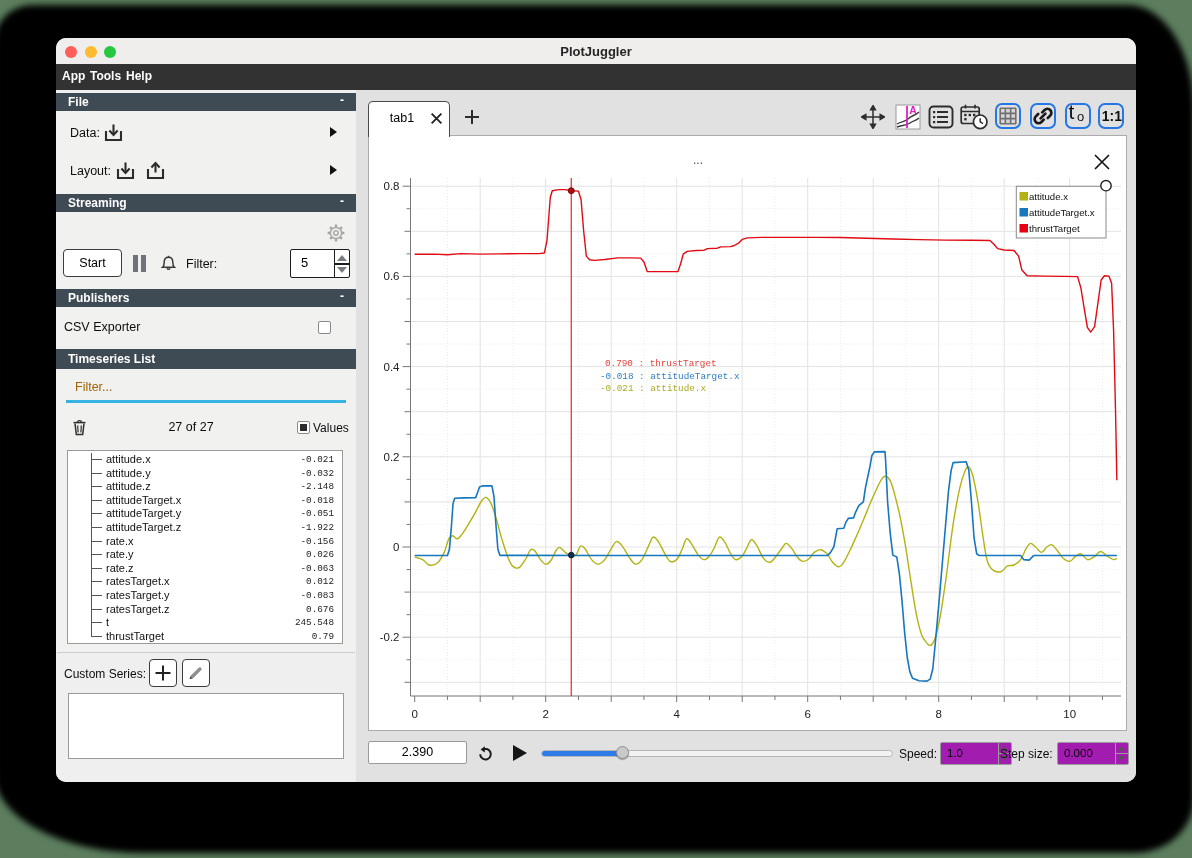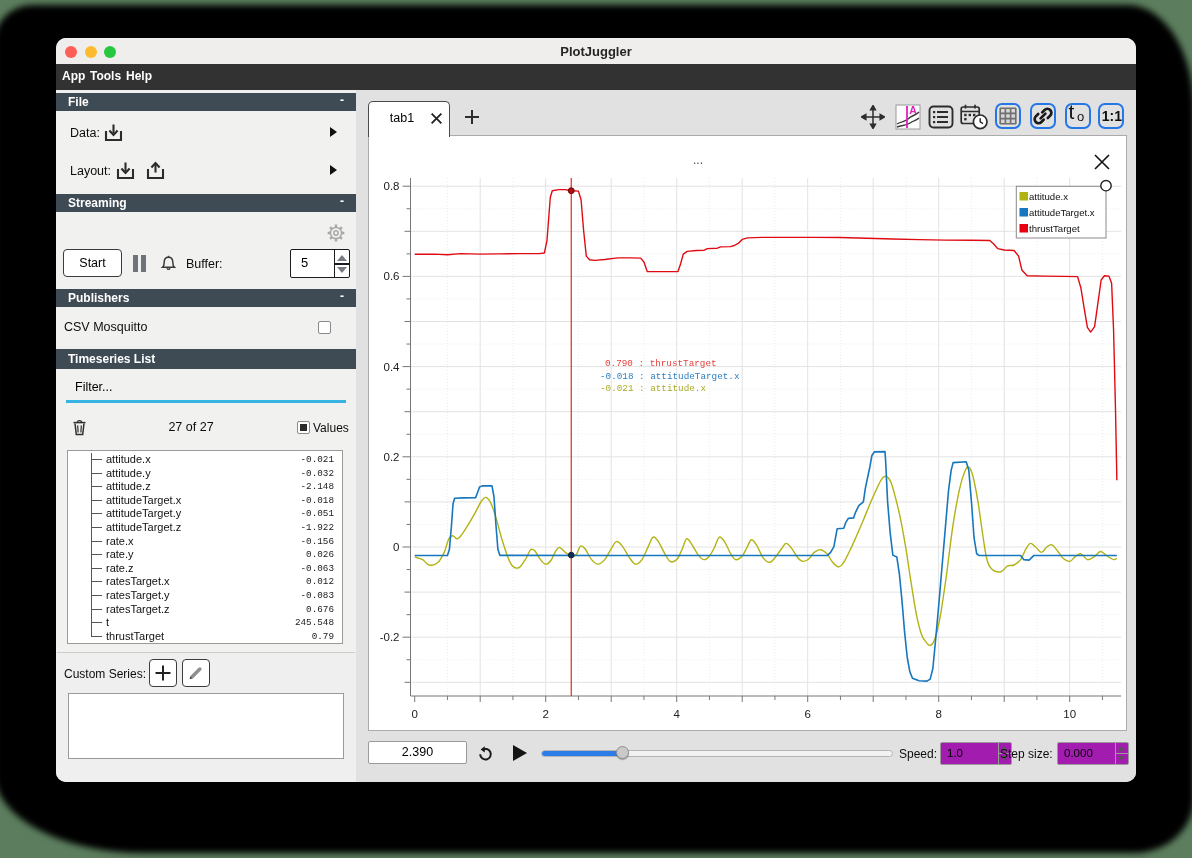--- a/index.html
+++ b/index.html
@@ -115,43 +115,43 @@
 </g>
       </svg>
     <div class="abs btn" id="startbtn">Start</div>
     <div class="abs" style="left:77px;top:165px;width:4.5px;height:17px;background:#6f747c"></div>
     <div class="abs" style="left:85px;top:165px;width:4.5px;height:17px;background:#6f747c"></div>
     <svg width="18" height="18" viewBox="0 0 18 18" style="position:absolute;left:104px;top:165px">
         <path d="M8.5 2.2 C5.6 2.2 4.2 4.6 4.2 7.2 C4.2 10.8 2.6 12.2 2.6 12.2 L14.4 12.2 C14.4 12.2 12.8 10.8 12.8 7.2 C12.8 4.6 11.4 2.2 8.5 2.2 Z" fill="none" stroke="#3a3a3a" stroke-width="1.5"></path>
 <path d="M7 13.2 a1.6 1.6 0 0 0 3 0" fill="none" stroke="#3a3a3a" stroke-width="1.5"></path>
 <line x1="8.5" y1="0.8" x2="8.5" y2="2.2" stroke="#3a3a3a" stroke-width="1.5"></line>
       </svg>
-    <div class="abs lbl" style="left:130px;top:167px">Buffer:</div>
+    <div class="abs lbl" style="left:130px;top:167px">Filter:</div>
     <div class="abs" id="spin5">
         <span class="va">5</span>
         <span class="arr">
           <span class="spin-up"></span>
           <span class="spin-dn"></span>
         </span>
         <span class="mid"></span>
       </div>
 
     <div class="abs hdr" style="top:198.5px">
         <i>Publishers</i>
         <b>-</b>
       </div>
     <div class="abs" style="left:0;top:216.5px;width:300px;height:39px;background:#f1f1f0"></div>
-    <div class="abs lbl" style="left:8px;top:230px">CSV Mosquitto</div>
+    <div class="abs lbl" style="left:8px;top:230px">CSV Exporter</div>
     <div class="abs chk" style="left:262px;top:230.5px"></div>
 
     <div class="abs hdr" style="top:258.5px;height:20px">
         <i style="top:3px">Timeseries List</i>
       </div>
     <div class="abs" style="left:0;top:278.5px;width:300px;height:283px;background:#f1f1f0"></div>
-    <div class="abs" style="left:19px;top:290px;font-size:12.5px;color:#000000">Filter...</div>
+    <div class="abs" style="left:19px;top:290px;font-size:12.5px;color:#a16207">Filter...</div>
     <div class="abs" id="filterline"></div>
     <svg width="15" height="17" viewBox="0 0 15 17" style="position:absolute;left:16px;top:329px">
         <path d="M3 4.5 L4.3 15.5 L10.7 15.5 L12 4.5" fill="none" stroke="#2f2f2f" stroke-width="1.5"></path>
 <line x1="1.5" y1="3.6" x2="13.5" y2="3.6" stroke="#2f2f2f" stroke-width="1.5"></line>
 <path d="M5.4 3.4 C5.4 1 9.6 1 9.6 3.4" fill="none" stroke="#2f2f2f" stroke-width="1.4"></path>
 <line x1="5.7" y1="6.4" x2="6.1" y2="13.5" stroke="#2f2f2f" stroke-width="1.2"></line>
 <line x1="9.3" y1="6.4" x2="8.9" y2="13.5" stroke="#2f2f2f" stroke-width="1.2"></line>
       </svg>
     <div class="abs lbl" style="left:0;width:270px;text-align:center;top:330px">27 of 27</div>
     <div class="abs chk" style="left:241px;top:330.5px">

